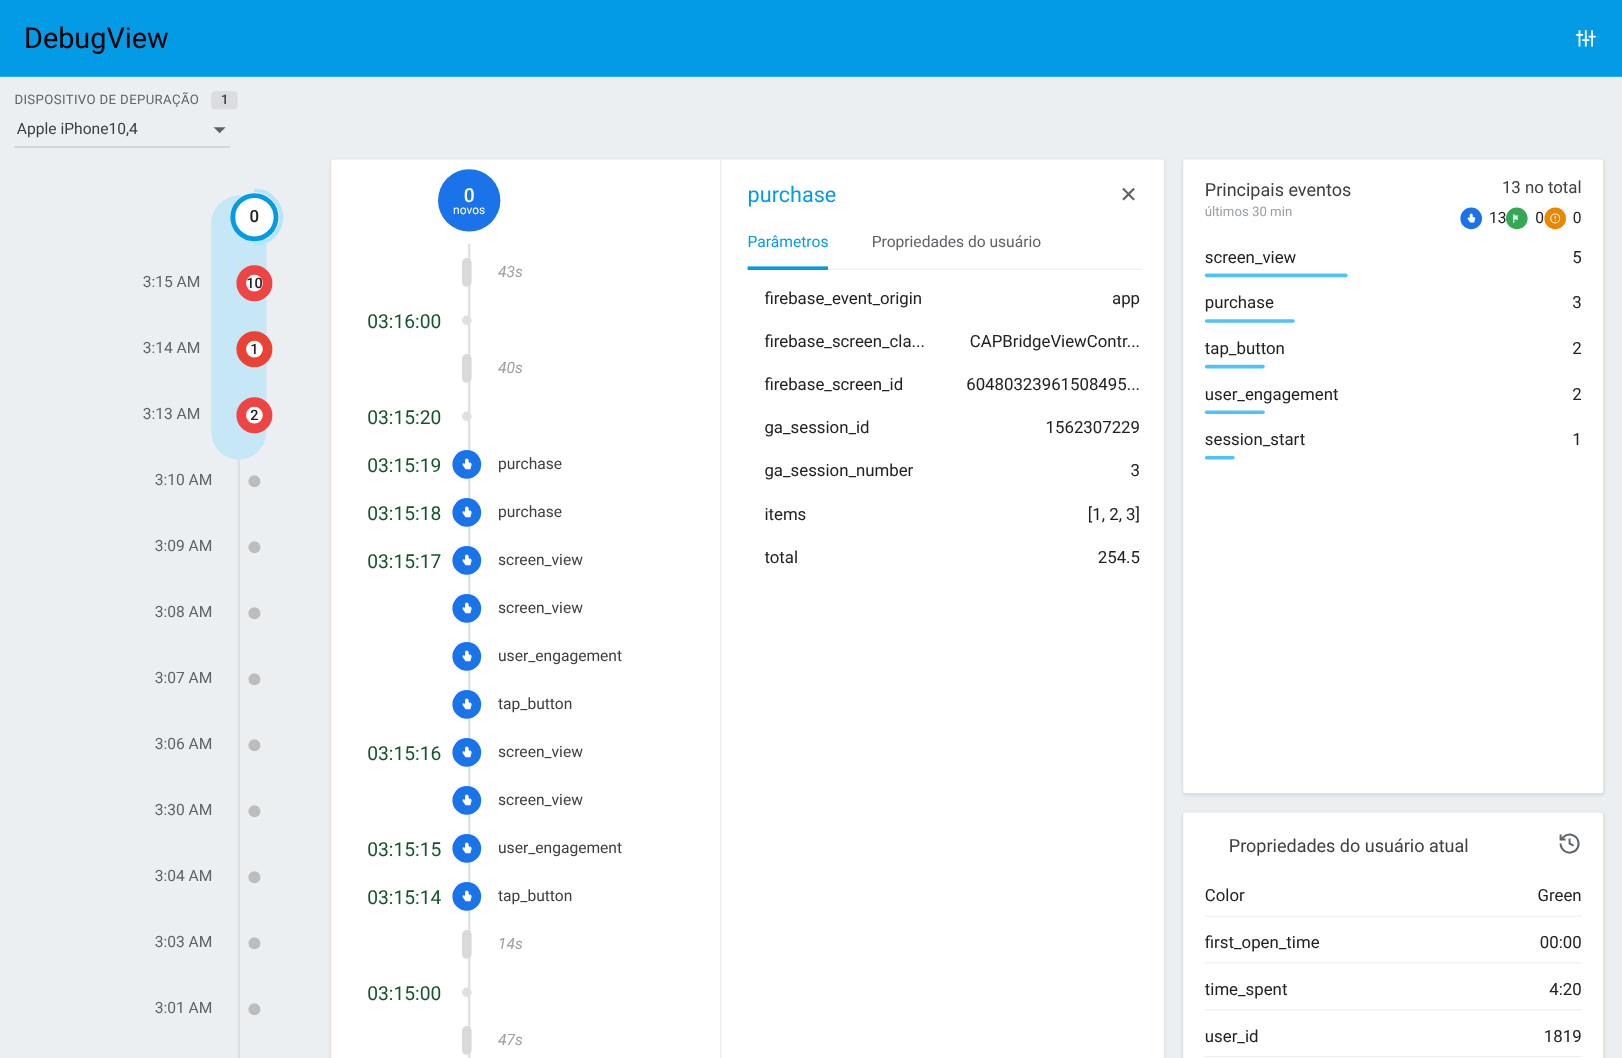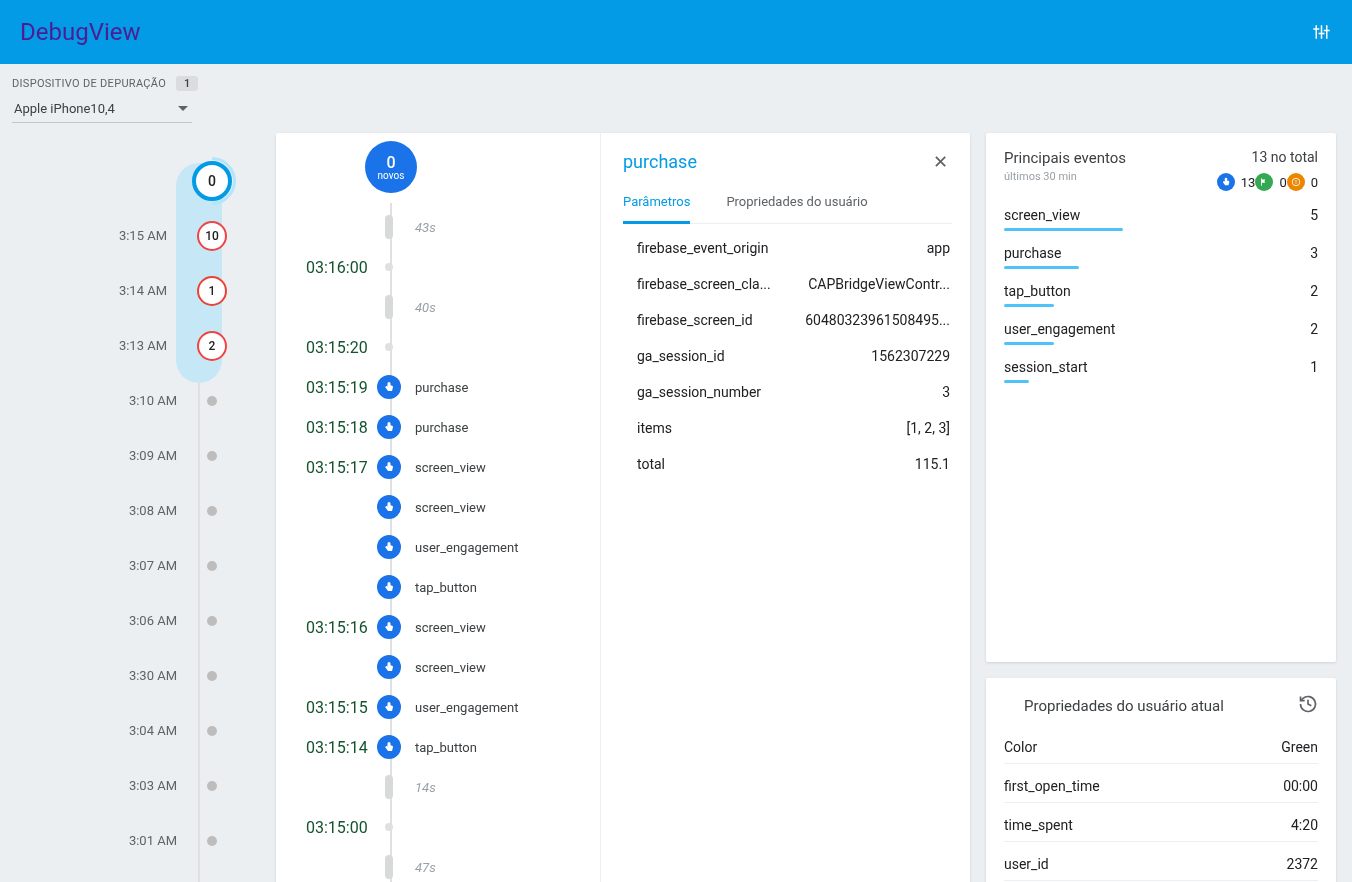--- a/index.html
+++ b/index.html
@@ -7,21 +7,21 @@
     font-family: Roboto, "Helvetica Neue", Arial, sans-serif;
     background: #eceff1;
     color: #202124;
     font-size: 14px;
     width: 1352px;
     height: 882px;
     overflow: hidden;
   }
   .header {
     background: #039be5;
-    color: #4c1d95;
+    color: #000000;
     height: 64px;
     display: flex;
     align-items: center;
     justify-content: space-between;
     padding: 0 20px;
   }
   .header-title { font-size: 24px; font-weight: 400; }
   .settings-icon { width: 24px; height: 24px; cursor: pointer; }
 
   .topbar {
@@ -73,21 +73,21 @@
     gap: 30px; height: 55px; padding-right: 48px;
     font-size: 13px; color: #5f6368;
   }
   .min-time { min-width: 60px; text-align: right; }
   .min-dot {
     width: 10px; height: 10px; border-radius: 50%;
     background: #bdbdbd; margin-right: -5px; z-index: 2;
   }
   .min-bubble {
     width: 30px; height: 30px; border-radius: 50%;
-    background: #fff; border: 2px solid #ef4444;
+    background: #fff; border: 8px solid #ef4444;
     display: flex; align-items: center; justify-content: center;
     font-size: 12px; font-weight: 500; color: #202124;
     margin-right: -15px; z-index: 3; cursor: pointer;
   }
   .min-bubble.red { border-color: #ea4335; }
   .min-first {
     width: 40px; height: 40px; border-radius: 50%;
     background: #fff; border: 4px solid #039be5;
     display: flex; align-items: center; justify-content: center;
     font-size: 14px; font-weight: 500; color: #202124;
@@ -455,21 +455,21 @@
           <div class="param-row">
     <span class="param-key">ga_session_number</span>
     <span class="param-val">3</span>
           </div>
           <div class="param-row">
     <span class="param-key">items</span>
     <span class="param-val">[1, 2, 3]</span>
           </div>
           <div class="param-row">
     <span class="param-key">total</span>
-    <span class="param-val">115.1</span>
+    <span class="param-val">254.5</span>
           </div>
         </div>
     </div>
   </div>
 
   <div class="right-col">
     <div class="card tall">
       <div class="te-head">
         <div>
           <div class="te-title">Principais eventos</div>
@@ -555,19 +555,19 @@
           <div class="up-row">
     <span>first_open_time</span>
     <span>00:00</span>
           </div>
           <div class="up-row">
     <span>time_spent</span>
     <span>4:20</span>
           </div>
           <div class="up-row">
     <span>user_id</span>
-    <span>2372</span>
+    <span>1819</span>
           </div>
         </div>
     </div>
   </div>
 
 </div>
 
 </body></html>

